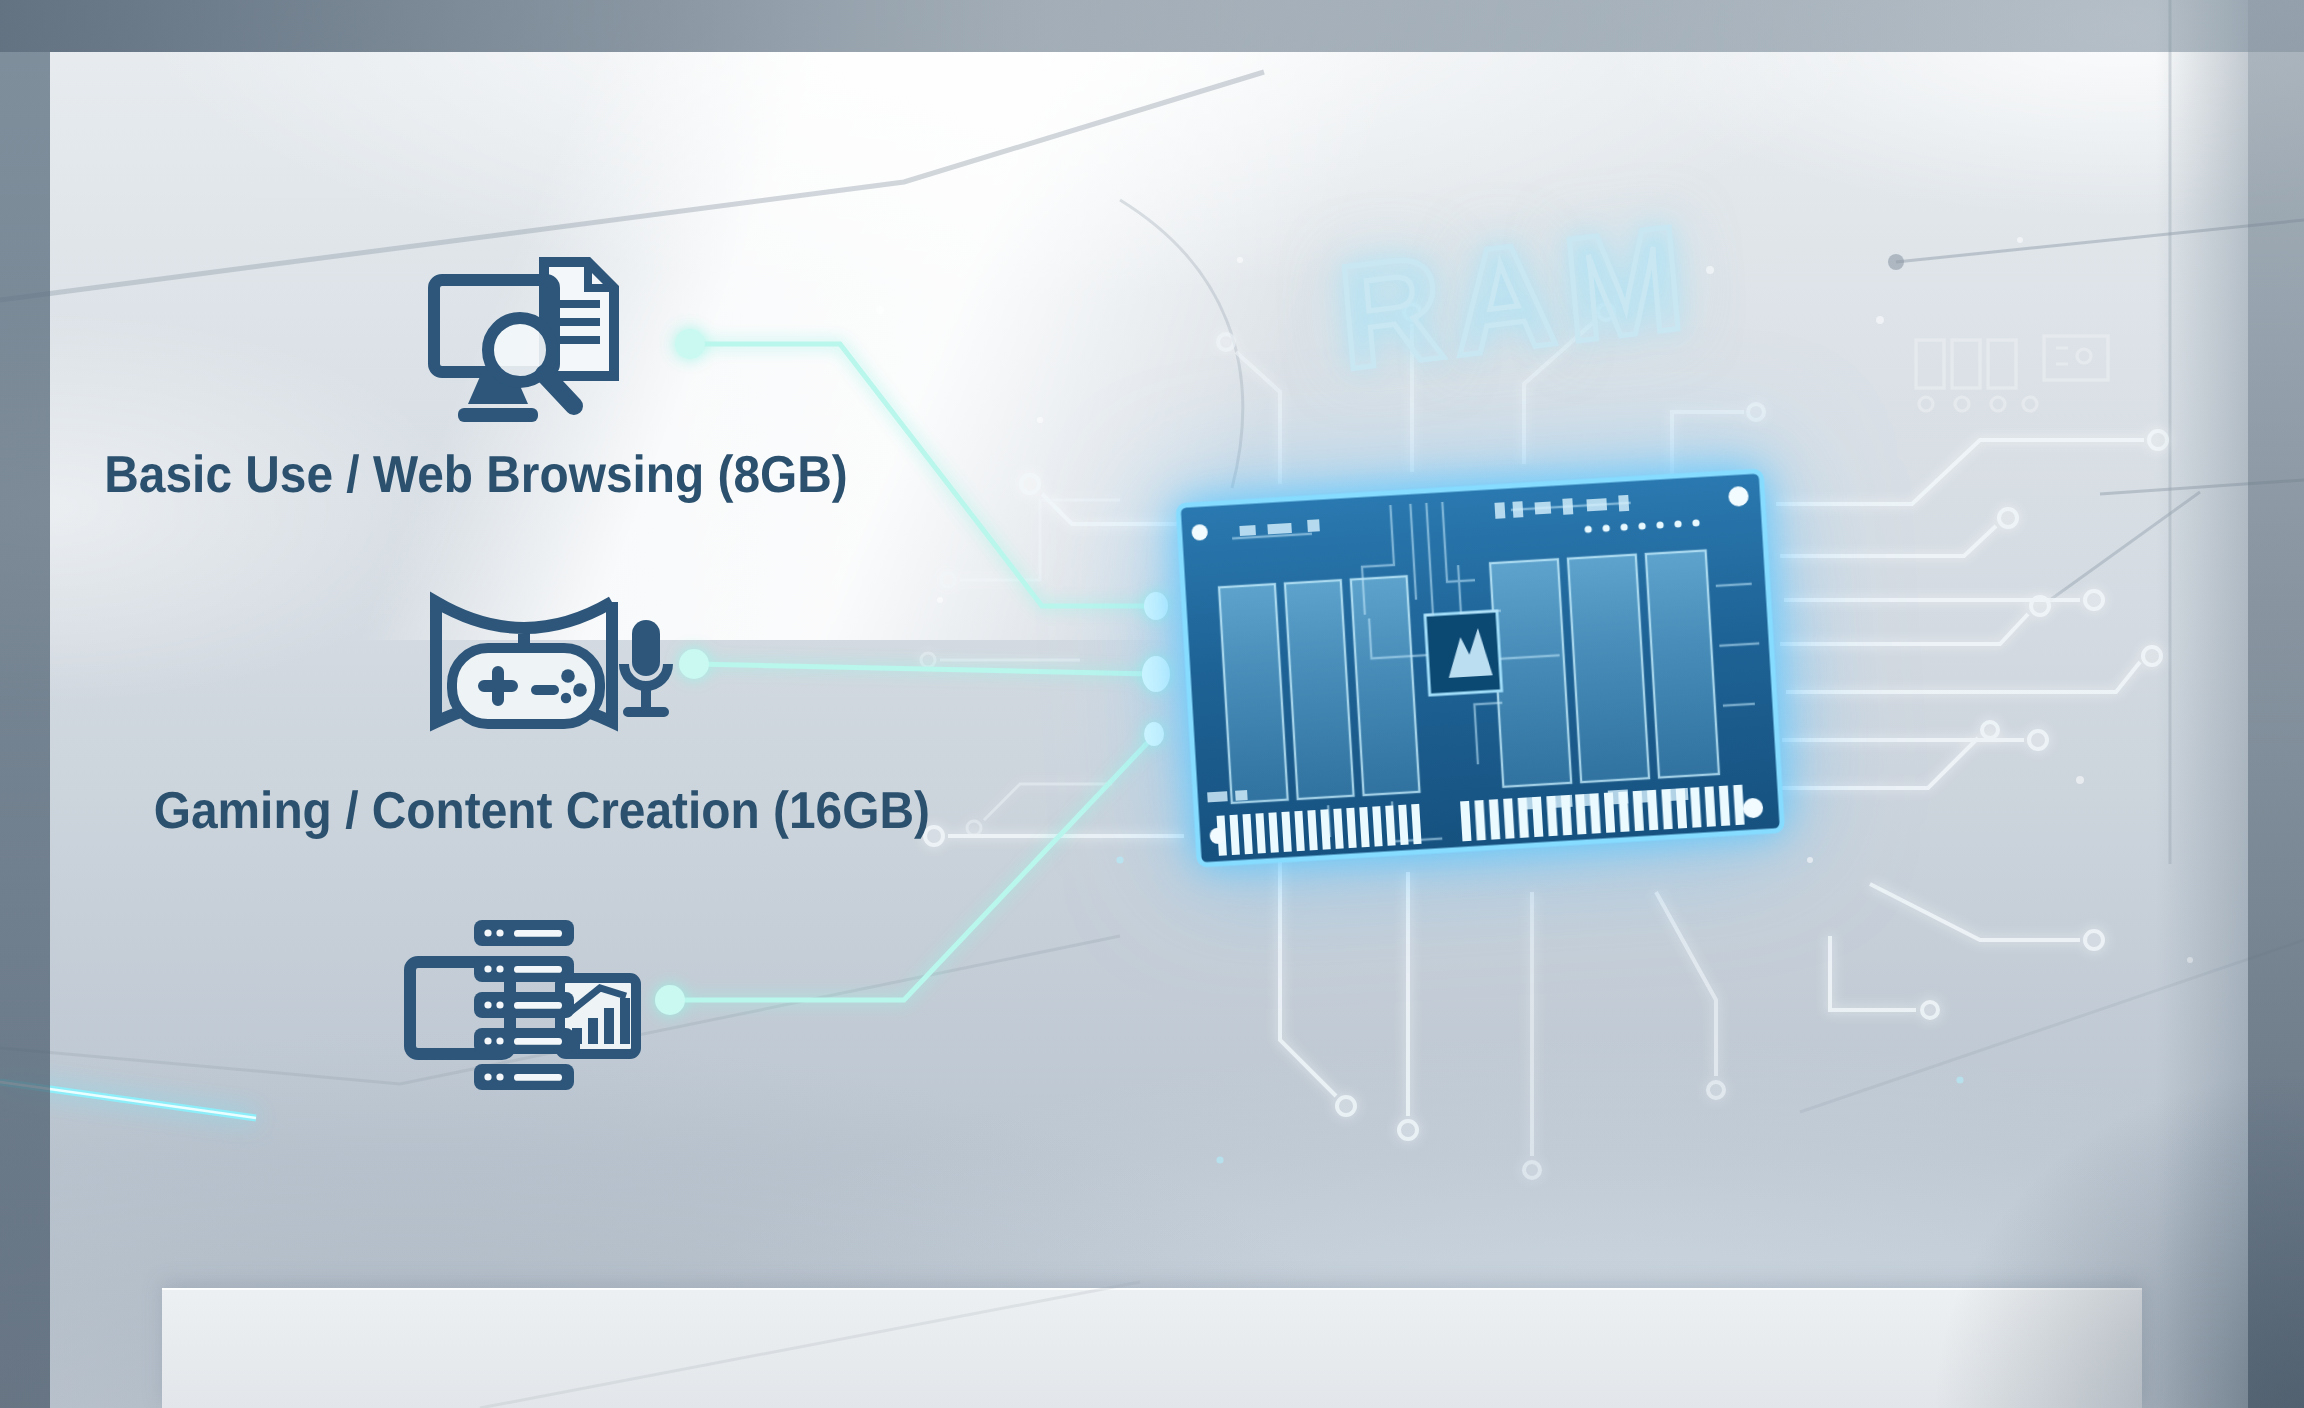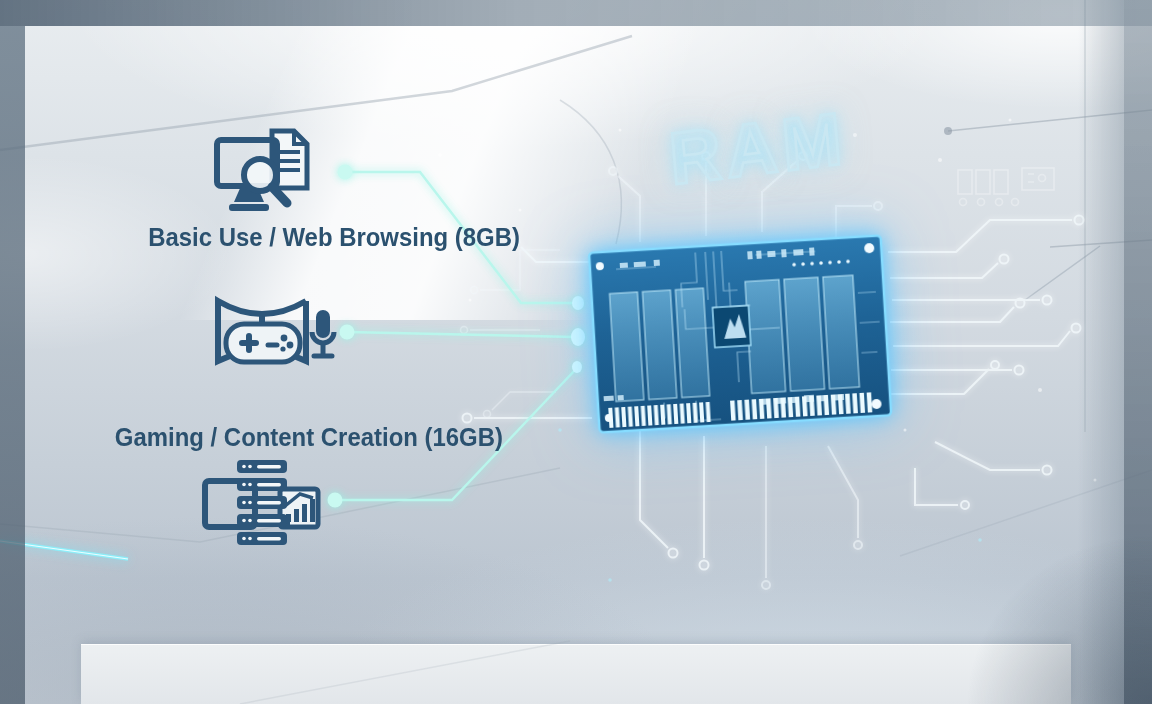--- a/index.html
+++ b/index.html
@@ -39,26 +39,26 @@
   #ram-title{
     position:absolute;left:648px;top:112px;width:220px;text-align:center;
     transform:rotate(-7deg) skewX(-2deg) scaleX(.97);
     font-size:74px;font-weight:bold;letter-spacing:5px;line-height:1;
     color:rgba(255,255,255,.06);
     -webkit-text-stroke:2.6px #c9e7f2;
     text-shadow:0 0 14px rgba(170,225,245,.9),0 0 30px rgba(170,225,245,.5);}
   
   .tier{position:absolute;}
   .tier-label{
-    color:#2b516f;font-weight:bold;font-size:26px;white-space:nowrap;text-align:right;}
+    color:#2b516f;font-weight:bold;font-size:26px;white-space:nowrap;text-align:left;}
   .tier-label span{display:inline-block;transform:scaleX(.92);}
   #tier-basic-icon{left:212px;top:126px;}
   #tier-basic-label{left:36px;top:222px;width:500px;}
   #tier-gaming-icon{left:210px;top:288px;}
-  #tier-gaming-label{left:60px;top:390px;width:460px;margin-top:32px;}
+  #tier-gaming-label{left:60px;top:390px;width:460px;}
   #tier-pro-icon{left:200px;top:456px;}
   #tier-pro-label{left:80px;top:566px;width:400px;}
   svg{display:block;}
 </style>
 </head>
 <body>
 
 <div id="stage">
 
   <div class="layer" id="light-ceiling"></div>

